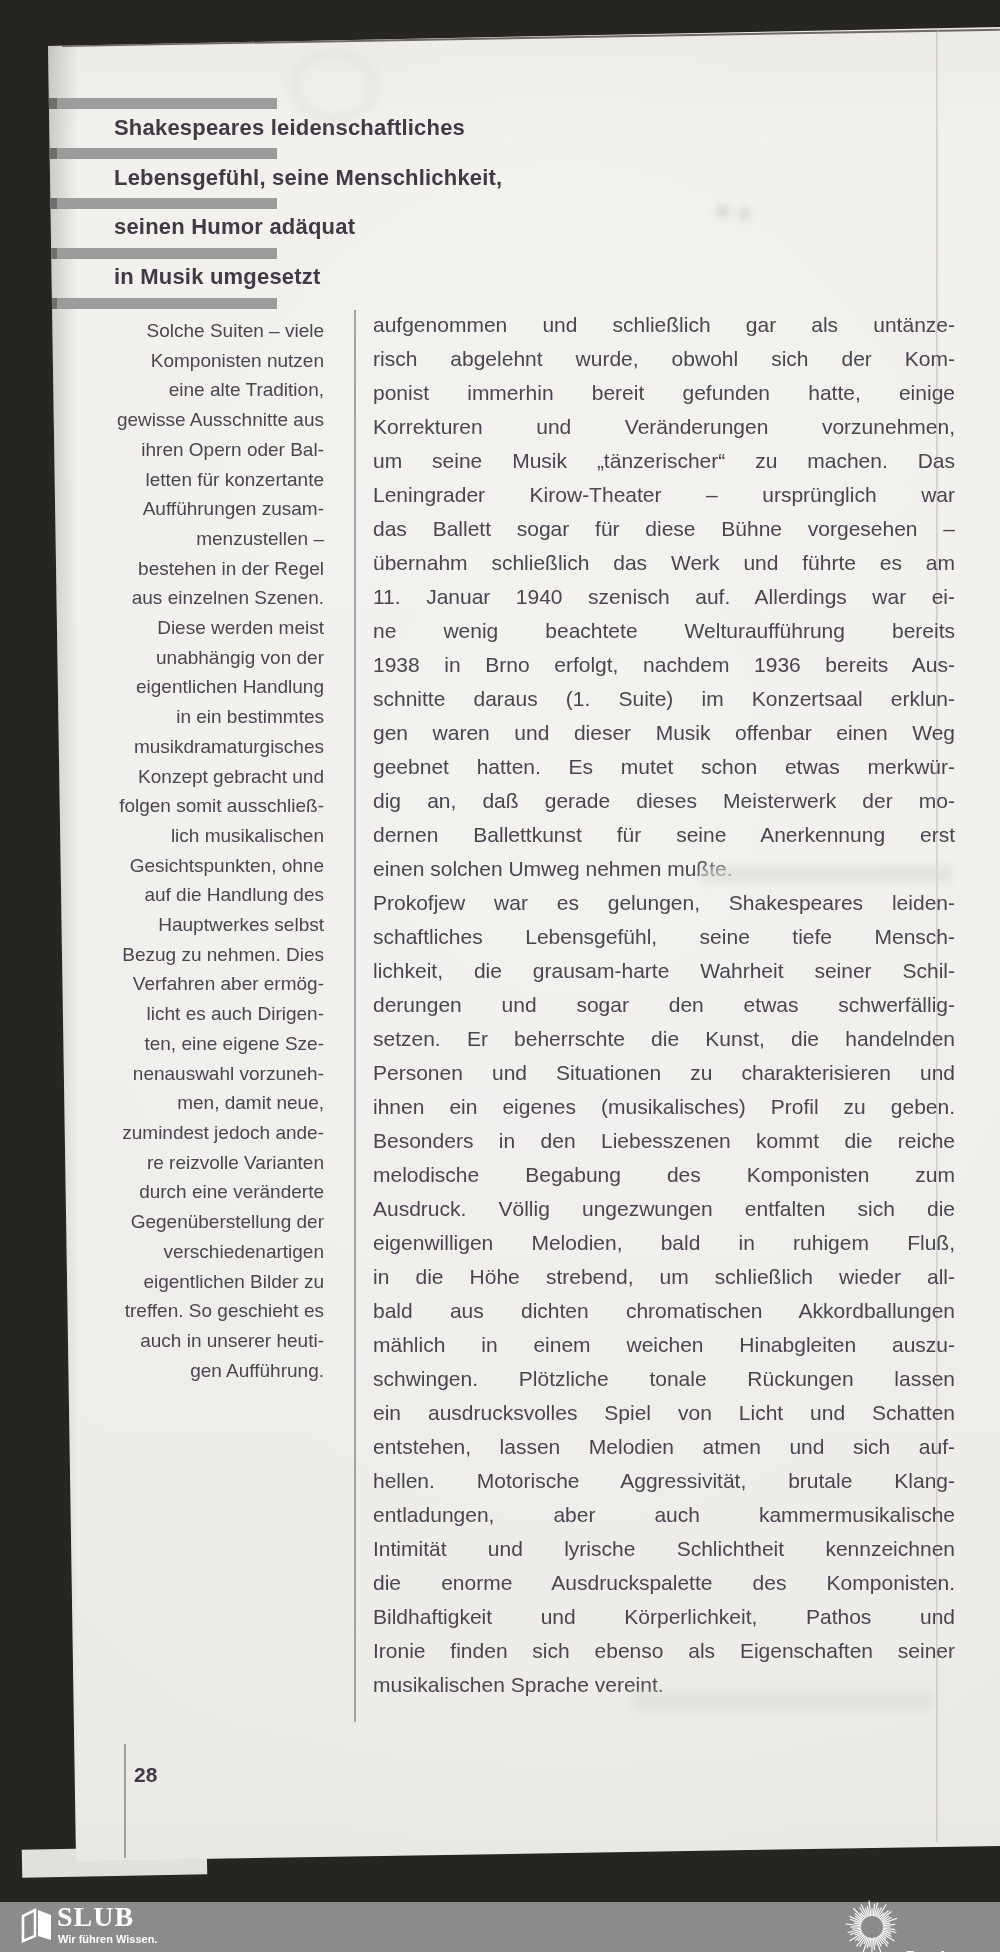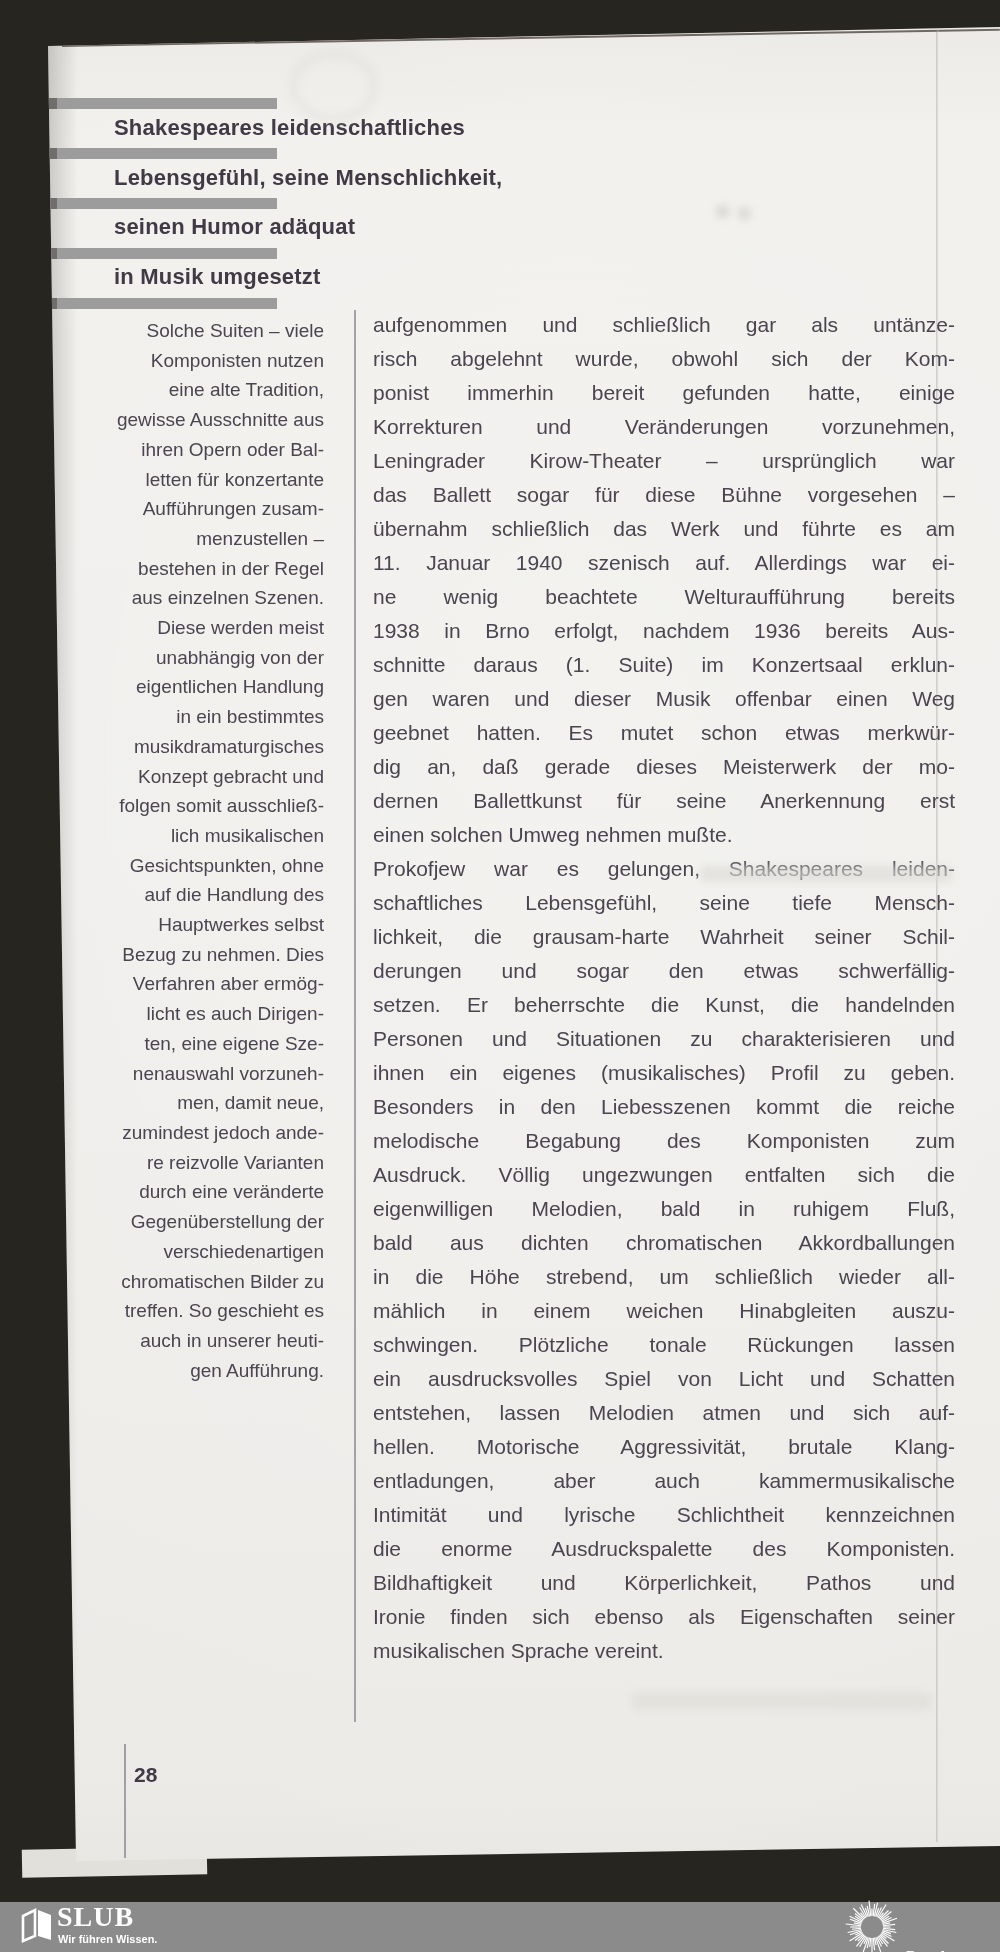--- a/index.html
+++ b/index.html
@@ -110,34 +110,35 @@
         <div class="note-line">Verfahren aber ermög-</div>
         <div class="note-line">licht es auch Dirigen-</div>
         <div class="note-line">ten, eine eigene Sze-</div>
         <div class="note-line">nenauswahl vorzuneh-</div>
         <div class="note-line">men, damit neue,</div>
         <div class="note-line">zumindest jedoch ande-</div>
         <div class="note-line">re reizvolle Varianten</div>
         <div class="note-line">durch eine veränderte</div>
         <div class="note-line">Gegenüberstellung der</div>
         <div class="note-line">verschiedenartigen</div>
-        <div class="note-line">chromatischen Bilder zu</div>
+        <div class="note-line">eigentlichen Bilder zu</div>
         <div class="note-line">treffen. So geschieht es</div>
         <div class="note-line">auch in unserer heuti-</div>
         <div class="note-line">gen Aufführung.</div>
       </div>
 
     <div class="divider"></div>
 
     <div class="body-col">
       <div>
           <div class="body-line j">aufgenommen und schließlich gar als untänze-</div>
           <div class="body-line j">risch abgelehnt wurde, obwohl sich der Kom-</div>
           <div class="body-line j">ponist immerhin bereit gefunden hatte, einige</div>
           <div class="body-line j">Korrekturen und Veränderungen vorzunehmen,</div>
+          <div class="body-line j">um seine Musik „tänzerischer“ zu machen. Das</div>
           <div class="body-line j">Leningrader Kirow-Theater – ursprünglich war</div>
           <div class="body-line j">das Ballett sogar für diese Bühne vorgesehen –</div>
           <div class="body-line j">übernahm schließlich das Werk und führte es am</div>
           <div class="body-line j">11. Januar 1940 szenisch auf. Allerdings war ei-</div>
           <div class="body-line j">ne wenig beachtete Welturaufführung bereits</div>
           <div class="body-line j">1938 in Brno erfolgt, nachdem 1936 bereits Aus-</div>
           <div class="body-line j">schnitte daraus (1. Suite) im Konzertsaal erklun-</div>
           <div class="body-line j">gen waren und dieser Musik offenbar einen Weg</div>
           <div class="body-line j">geebnet hatten. Es mutet schon etwas merkwür-</div>
           <div class="body-line j">dig an, daß gerade dieses Meisterwerk der mo-</div>
@@ -149,22 +150,22 @@
           <div class="body-line j">schaftliches Lebensgefühl, seine tiefe Mensch-</div>
           <div class="body-line j">lichkeit, die grausam-harte Wahrheit seiner Schil-</div>
           <div class="body-line j">derungen und sogar den etwas schwerfällig-</div>
           <div class="body-line j">setzen. Er beherrschte die Kunst, die handelnden</div>
           <div class="body-line j">Personen und Situationen zu charakterisieren und</div>
           <div class="body-line j">ihnen ein eigenes (musikalisches) Profil zu geben.</div>
           <div class="body-line j">Besonders in den Liebesszenen kommt die reiche</div>
           <div class="body-line j">melodische Begabung des Komponisten zum</div>
           <div class="body-line j">Ausdruck. Völlig ungezwungen entfalten sich die</div>
           <div class="body-line j">eigenwilligen Melodien, bald in ruhigem Fluß,</div>
+          <div class="body-line j">in die Höhe strebend, um schließlich wieder all-</div>
           <div class="body-line j">bald aus dichten chromatischen Akkordballungen</div>
-          <div class="body-line j">in die Höhe strebend, um schließlich wieder all-</div>
           <div class="body-line j">mählich in einem weichen Hinabgleiten auszu-</div>
           <div class="body-line j">schwingen. Plötzliche tonale Rückungen lassen</div>
           <div class="body-line j">ein ausdrucksvolles Spiel von Licht und Schatten</div>
           <div class="body-line j">entstehen, lassen Melodien atmen und sich auf-</div>
           <div class="body-line j">hellen. Motorische Aggressivität, brutale Klang-</div>
           <div class="body-line j">entladungen, aber auch kammermusikalische</div>
           <div class="body-line j">Intimität und lyrische Schlichtheit kennzeichnen</div>
           <div class="body-line j">die enorme Ausdruckspalette des Komponisten.</div>
           <div class="body-line j">Bildhaftigkeit und Körperlichkeit, Pathos und</div>
           <div class="body-line j">Ironie finden sich ebenso als Eigenschaften seiner</div>

